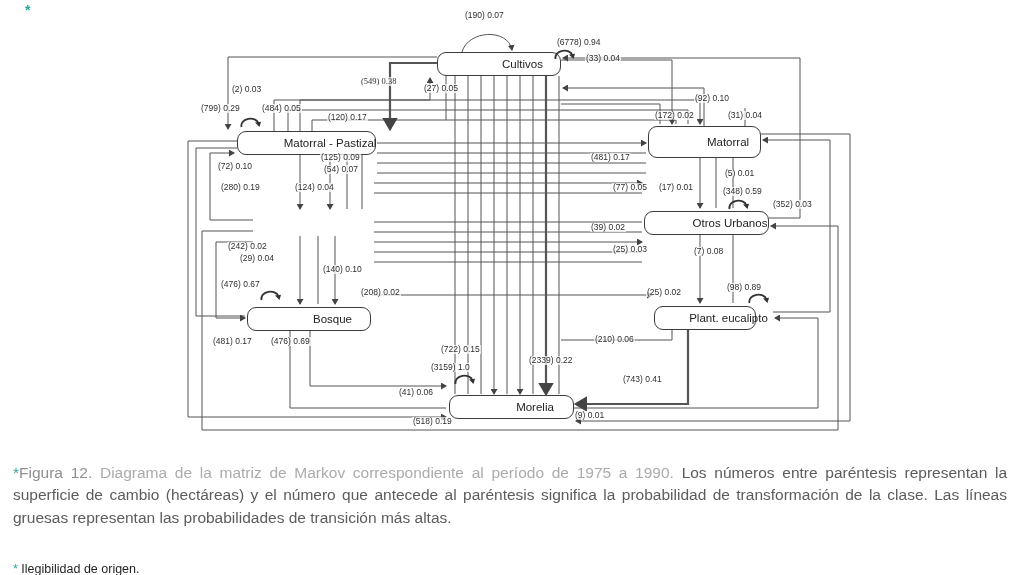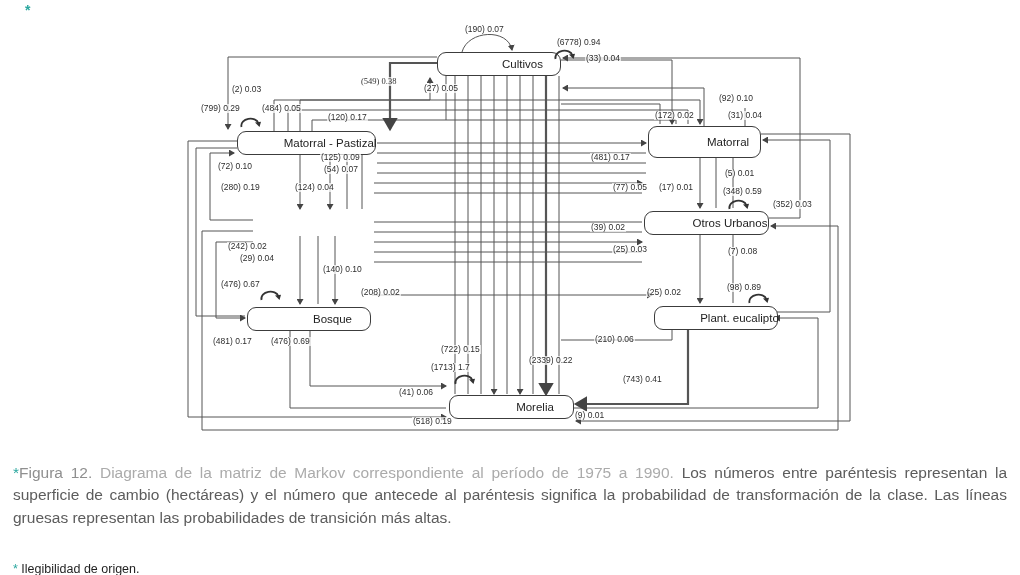--- a/index.html
+++ b/index.html
@@ -102,28 +102,28 @@
       <path d="M688 330 V404 H576" stroke-width="2.2" marker-end="url(#ah)"></path>
       <path d="M672 330 V340 H561"></path>
     </g>
   </svg>
   <div id="diagram-layer" style="position:absolute;left:0;top:0;width:1020px;height:445px;">
       <div class="node" style="left: 437px; top: 52px; width: 124px; height: 24px;">Cultivos</div>
       <div class="node" style="left: 237px; top: 131px; width: 139px; height: 24px;">Matorral - Pastizal</div>
       <div class="node" style="left: 648px; top: 126px; width: 113px; height: 32px;">Matorral</div>
       <div class="node" style="left: 247px; top: 307px; width: 124px; height: 24px;">Bosque</div>
       <div class="node" style="left: 644px; top: 211px; width: 125px; height: 24px;">Otros Urbanos</div>
-      <div class="node" style="left: 654px; top: 306px; width: 124px; height: 24px;">Plant. eucalipto</div>
+      <div class="node" style="left: 654px; top: 306px; width: 102px; height: 24px;">Plant. eucalipto</div>
       <div class="node" style="left: 449px; top: 395px; width: 125px; height: 24px;">Morelia</div>
-      <span class="edge-label" style="left: 464px; top: 25px; text-align: right;">(190) 0.07</span>
+      <span class="edge-label" style="left: 464px; top: 11px; text-align: right;">(190) 0.07</span>
       <span class="edge-label" style="left: 556px; top: 38px;">(6778) 0.94</span>
       <span class="edge-label" style="left: 585px; top: 54px;">(33) 0.04</span>
       <span class="edge-label" style="left: 360px; top: 77px; font-family: Liberation Serif, serif;">(549) 0.38</span>
       <span class="edge-label" style="left: 423px; top: 84px;">(27) 0.05</span>
-      <span class="edge-label" style="left: 694px; top: 94px; margin-left: 24px;">(92) 0.10</span>
+      <span class="edge-label" style="left: 694px; top: 94px;">(92) 0.10</span>
       <span class="edge-label" style="left: 231px; top: 85px;">(2) 0.03</span>
       <span class="edge-label" style="left: 200px; top: 104px;">(799) 0.29</span>
       <span class="edge-label" style="left: 261px; top: 104px;">(484) 0.05</span>
       <span class="edge-label" style="left: 327px; top: 113px;">(120) 0.17</span>
       <span class="edge-label" style="left: 654px; top: 111px;">(172) 0.02</span>
       <span class="edge-label" style="left: 727px; top: 111px;">(31) 0.04</span>
       <span class="edge-label" style="left: 590px; top: 153px;">(481) 0.17</span>
       <span class="edge-label" style="left: 217px; top: 162px;">(72) 0.10</span>
       <span class="edge-label" style="left: 320px; top: 153px;">(125) 0.09</span>
       <span class="edge-label" style="left: 323px; top: 165px;">(54) 0.07</span>
@@ -131,30 +131,30 @@
       <span class="edge-label" style="left: 220px; top: 183px;">(280) 0.19</span>
       <span class="edge-label" style="left: 294px; top: 183px;">(124) 0.04</span>
       <span class="edge-label" style="left: 612px; top: 183px;">(77) 0.05</span>
       <span class="edge-label" style="left: 658px; top: 183px;">(17) 0.01</span>
       <span class="edge-label" style="left: 722px; top: 187px;">(348) 0.59</span>
       <span class="edge-label" style="left: 772px; top: 200px;">(352) 0.03</span>
       <span class="edge-label" style="left: 590px; top: 223px;">(39) 0.02</span>
       <span class="edge-label" style="left: 227px; top: 242px;">(242) 0.02</span>
       <span class="edge-label" style="left: 239px; top: 254px;">(29) 0.04</span>
       <span class="edge-label" style="left: 612px; top: 245px;">(25) 0.03</span>
-      <span class="edge-label" style="left: 727px; top: 247px;">(7) 0.08</span>
+      <span class="edge-label" style="left: 693px; top: 247px;">(7) 0.08</span>
       <span class="edge-label" style="left: 322px; top: 265px;">(140) 0.10</span>
       <span class="edge-label" style="left: 220px; top: 280px;">(476) 0.67</span>
       <span class="edge-label" style="left: 360px; top: 288px;">(208) 0.02</span>
       <span class="edge-label" style="left: 646px; top: 288px;">(25) 0.02</span>
       <span class="edge-label" style="left: 726px; top: 283px;">(98) 0.89</span>
       <span class="edge-label" style="left: 212px; top: 337px;">(481) 0.17</span>
       <span class="edge-label" style="left: 270px; top: 337px;">(476) 0.69</span>
       <span class="edge-label" style="left: 440px; top: 345px;">(722) 0.15</span>
-      <span class="edge-label" style="left: 430px; top: 363px;">(1713) 1.7</span>
+      <span class="edge-label" style="left: 430px; top: 363px;">(3159) 1.0</span>
       <span class="edge-label" style="left: 528px; top: 356px;">(2339) 0.22</span>
       <span class="edge-label" style="left: 594px; top: 335px;">(210) 0.06</span>
       <span class="edge-label" style="left: 622px; top: 375px;">(743) 0.41</span>
       <span class="edge-label" style="left: 398px; top: 388px;">(41) 0.06</span>
       <span class="edge-label" style="left: 412px; top: 409px; margin-top: 8px;">(518) 0.19</span>
       <span class="edge-label" style="left: 574px; top: 411px;">(9) 0.01</span>
       <span class="loop" style="left: 552px; top: 46px;"><svg width="24" height="15" viewBox="0 0 24 15">
           <path d="M3.5 13 C1.5 4 18 1.5 20.5 9.5" fill="none" stroke="#333" stroke-width="1.8"></path>
           <path d="M21.5 13 L17 8.5 L23 7.8 Z" fill="#333"></path>
         </svg></span>

